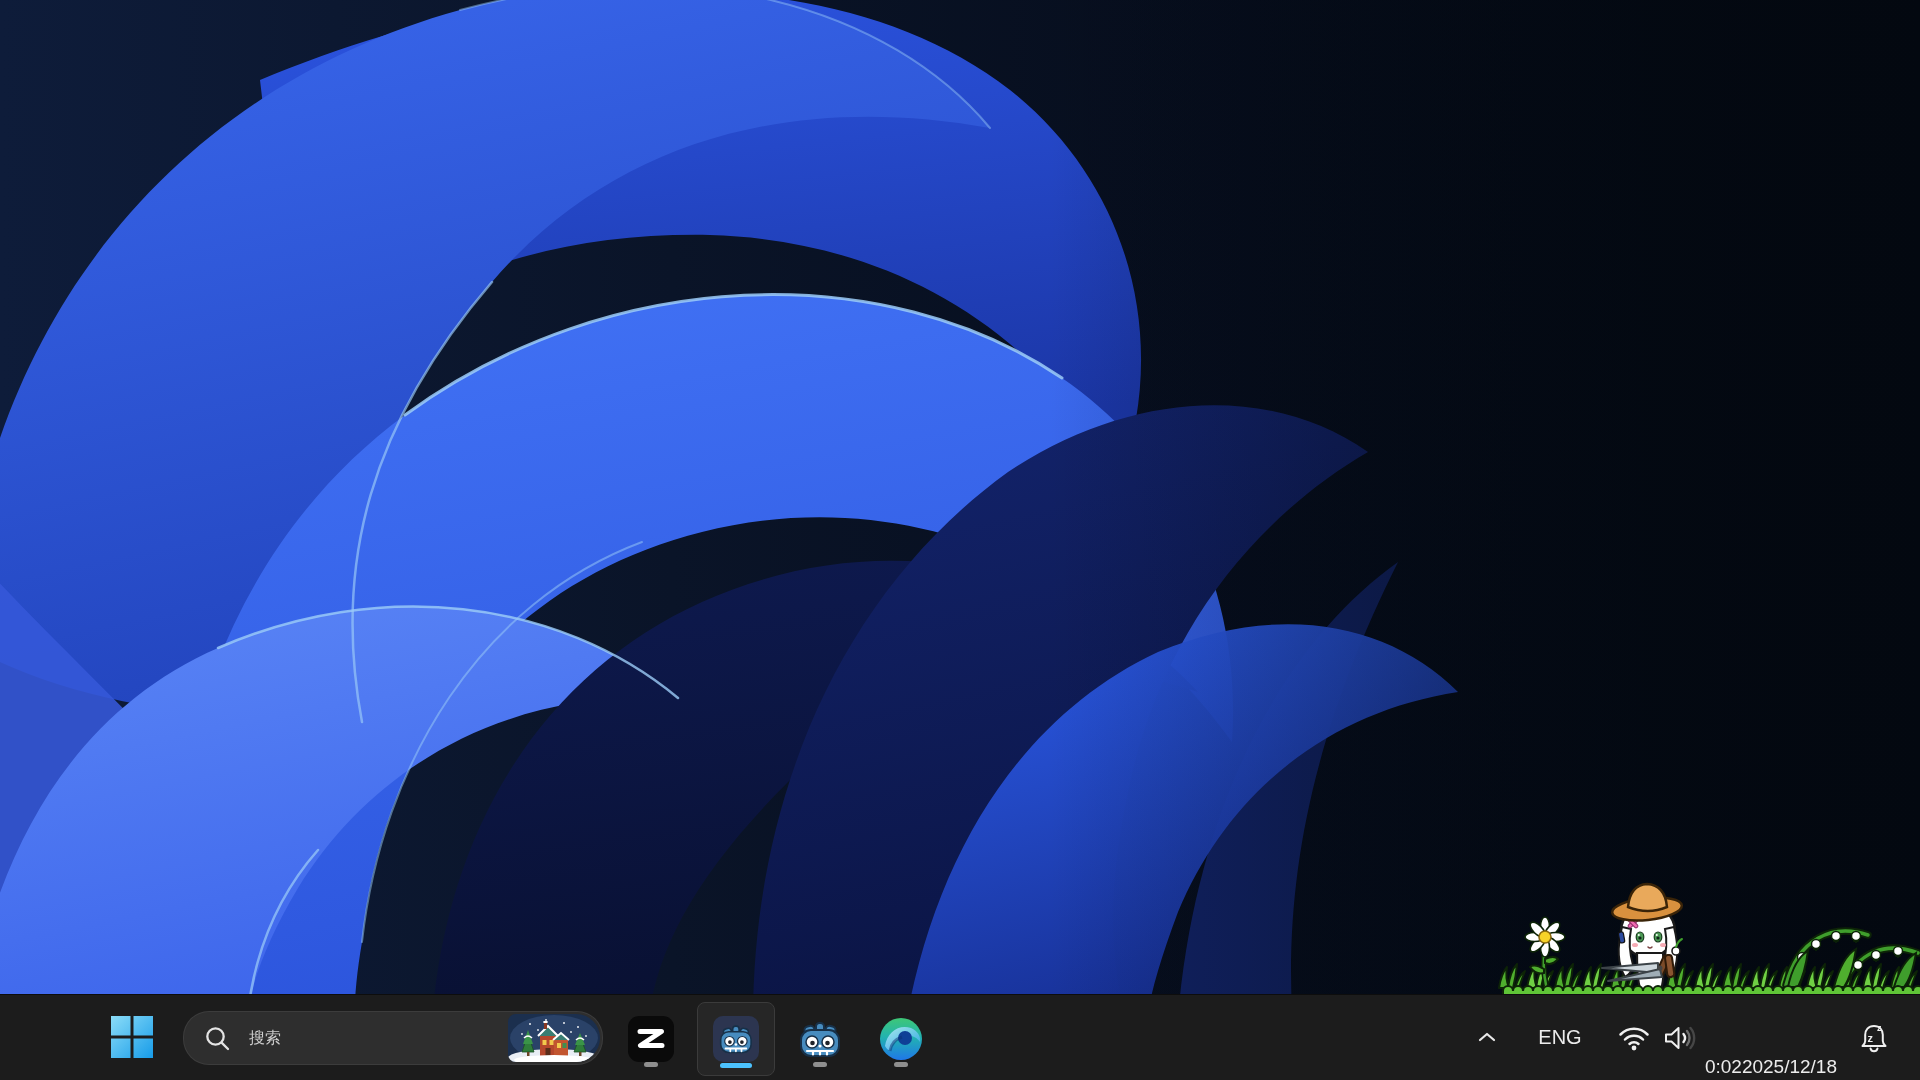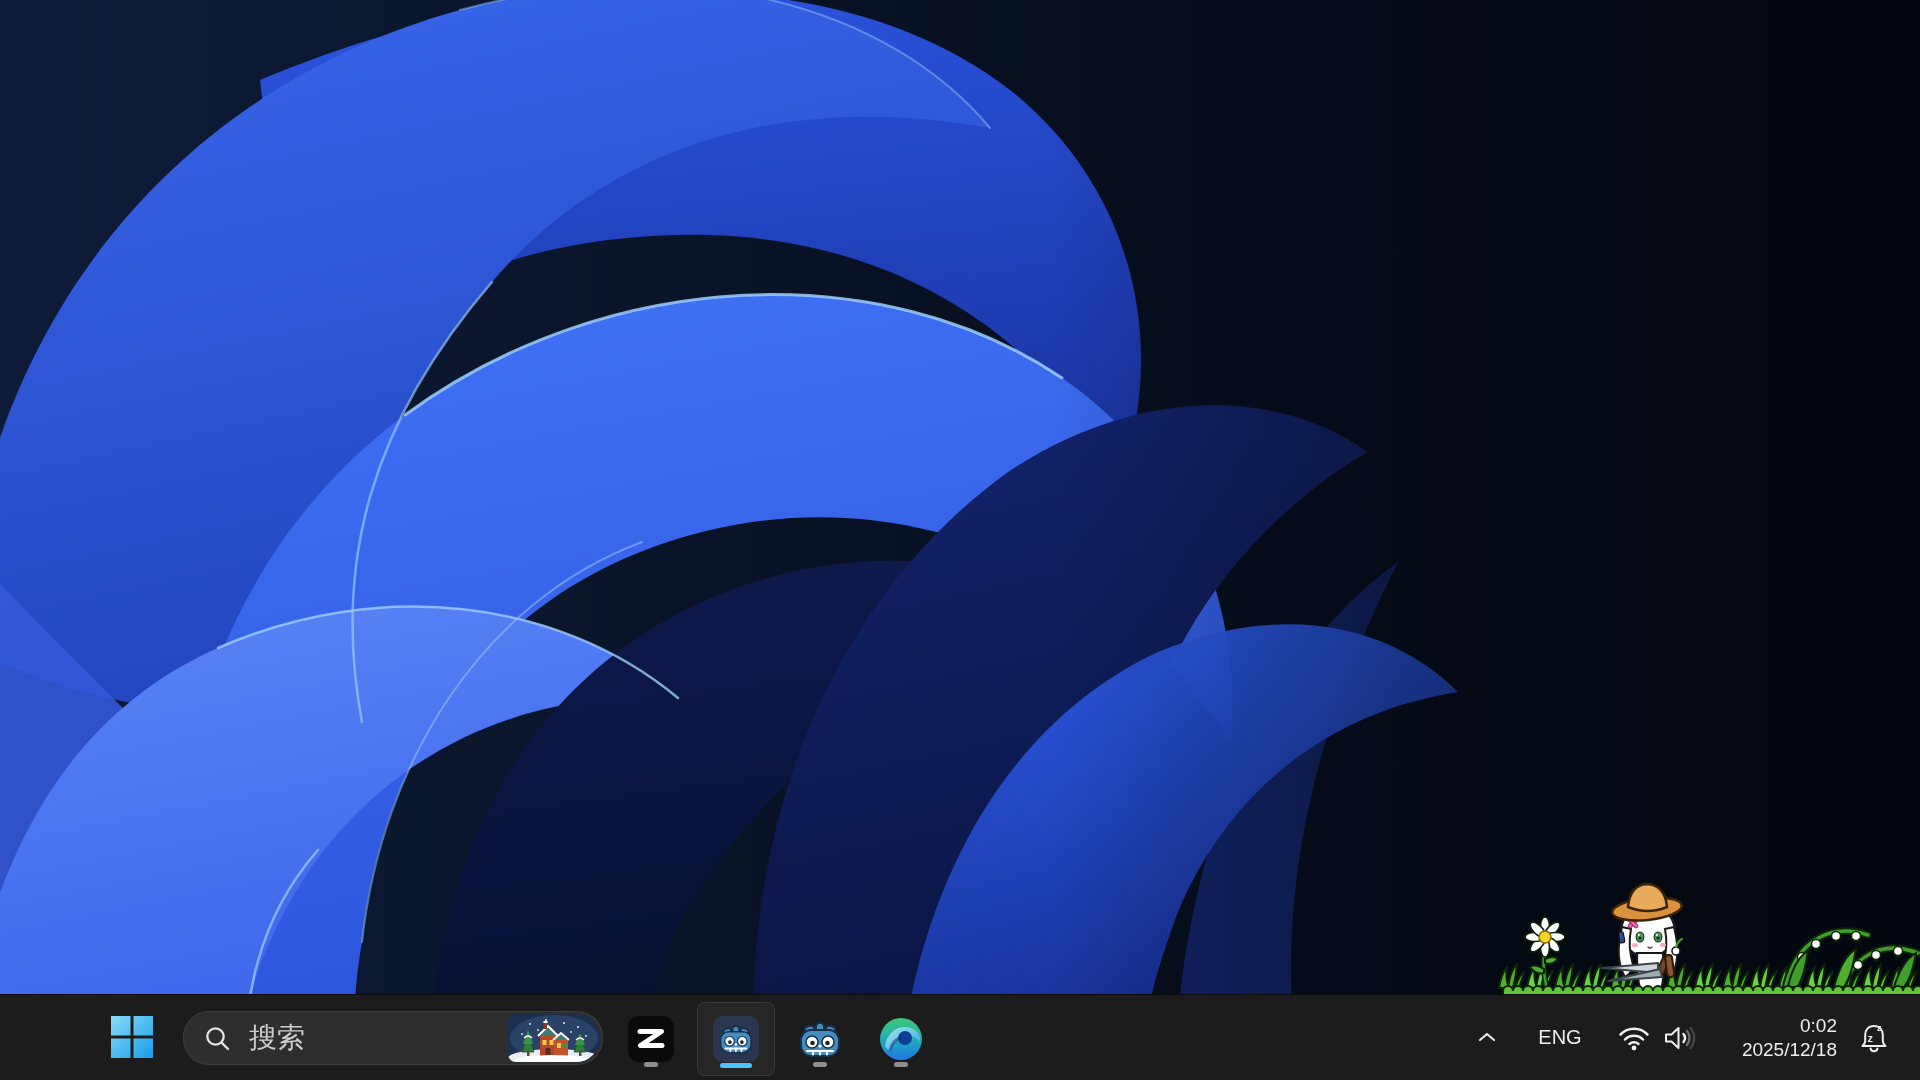--- a/index.html
+++ b/index.html
@@ -14,40 +14,40 @@
   .taskbar{position:absolute;left:0;bottom:0;width:1920px;height:85px;background:#1c1c1c;
            border-top:1px solid #0d0d0d;}
   .tb-btn{position:absolute;display:flex;align-items:center;justify-content:center;
           background:transparent;border:none;padding:0;cursor:pointer;}
   .start-btn{left:97px;top:7px;width:70px;height:70px;border-radius:6px;}
   
   .search-box{position:absolute;left:183px;top:16px;width:418px;height:52px;background:#2e2e2e;
               border:1px solid rgba(255,255,255,.07);border-radius:26px;display:flex;align-items:center;}
   .search-box .mag{margin-left:20px;flex:0 0 auto;display:flex;}
   .search-input{flex:1;margin:0 6px 0 16px;background:transparent;border:none;outline:none;
-                color:#e2e2e2;font-size:28px;font-family:inherit;min-width:0;}
+                color:#e2e2e2;font-size:16px;font-family:inherit;min-width:0;}
   .search-input::placeholder{color:#cdcdcd;opacity:1;}
   .search-img{position:absolute;right:2px;top:2px;width:92px;height:48px;border-radius:8px 25px 25px 8px;
               overflow:hidden;}
   
   .app-btn{top:9px;width:60px;height:70px;border-radius:6px;}
   .app-active-box{position:absolute;left:697px;top:7px;width:76px;height:72px;background:#262626;
                   border:1px solid #3b3b3b;border-radius:8px;display:flex;align-items:center;
                   justify-content:center;cursor:pointer;}
   .indicator{position:absolute;bottom:7px;left:50%;transform:translateX(-50%);width:14px;height:5px;
              border-radius:3px;background:#8f8f8f;}
   .indicator.active{width:32px;background:#4cc2ff;}
   
   .tray-text{color:#ececec;font-size:20px;}
   .tray-lang{left:1526px;top:0;width:68px;height:85px;}
   .tray-chevron{left:1460px;top:17px;width:54px;height:50px;border-radius:4px;}
   .tray-wifi{left:1608px;top:0;width:52px;height:85px;}
   .tray-vol{left:1654px;top:0;width:52px;height:85px;}
   .tray-bell{left:1848px;top:0;width:52px;height:85px;}
-  .tray-clock{position:absolute;right:77px;top:0;height:85px;display:flex;flex-direction:column;
+  .tray-clock{position:absolute;right:77px;top:0;height:85px;display:flex;flex-direction:row;
               justify-content:center;align-items:flex-end;color:#ececec;font-size:19px;line-height:24px;
               cursor:pointer;background:transparent;border:none;font-family:inherit;}
 </style>
 </head>
 <body>
 
 <div class="screen">
 
   <div class="desktop">
     <svg viewBox="0 0 1920 1080" preserveAspectRatio="none">

